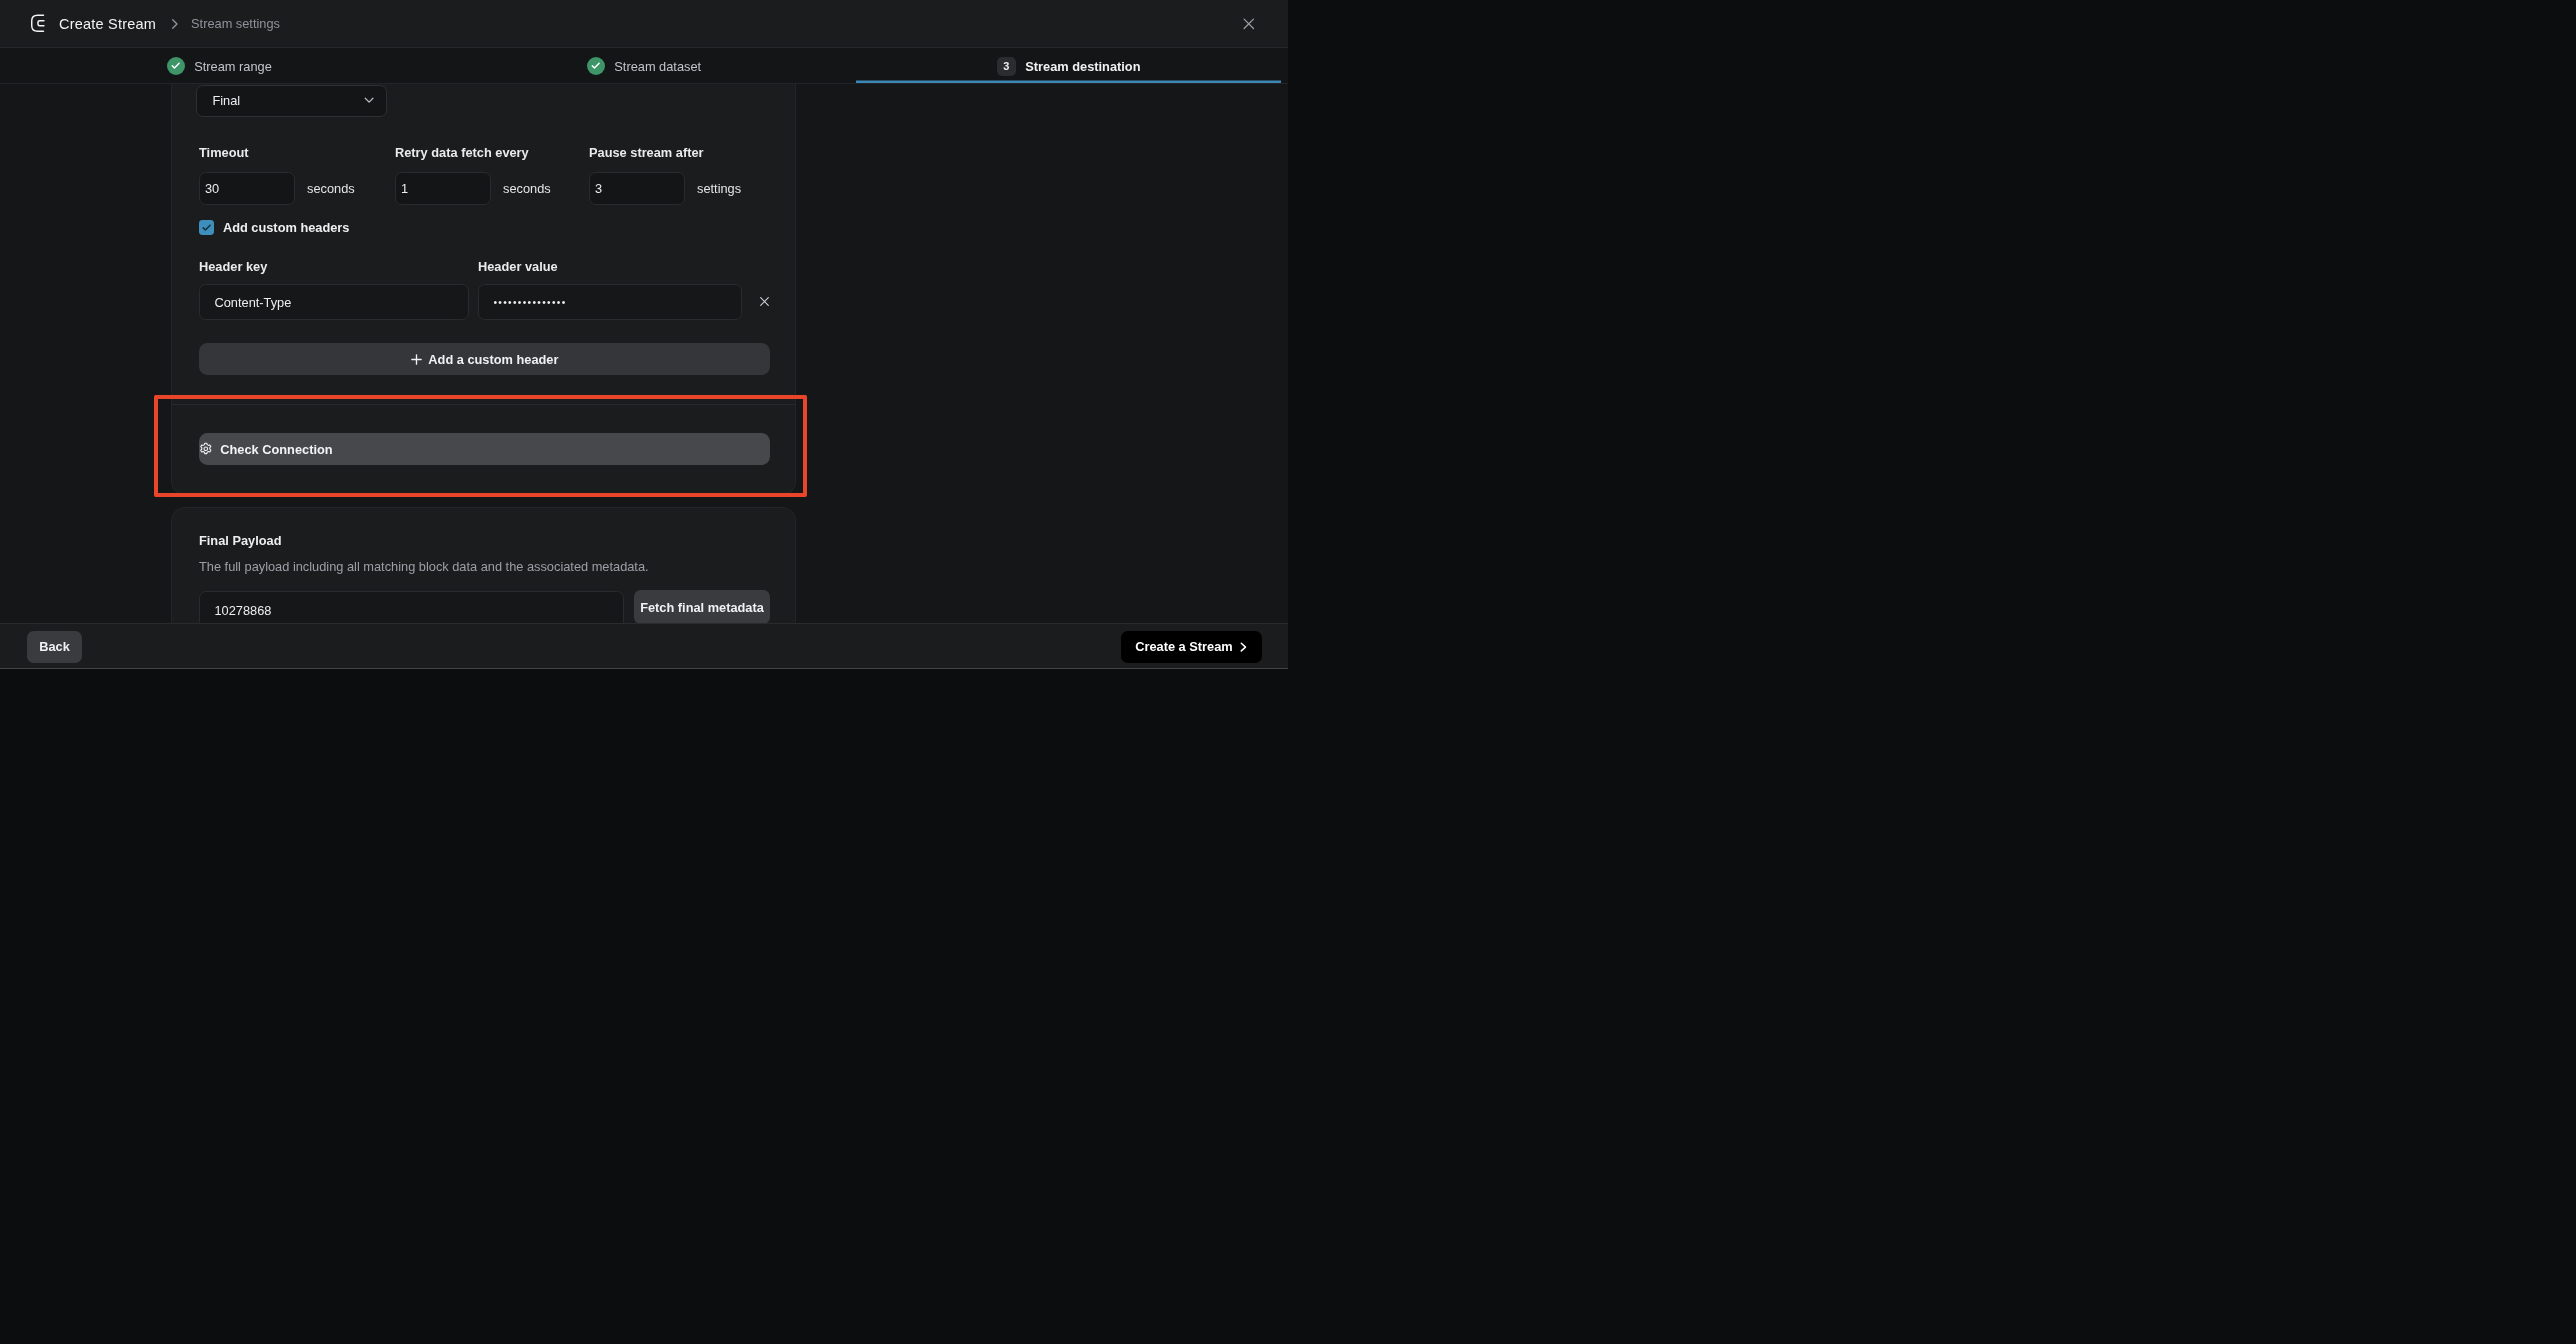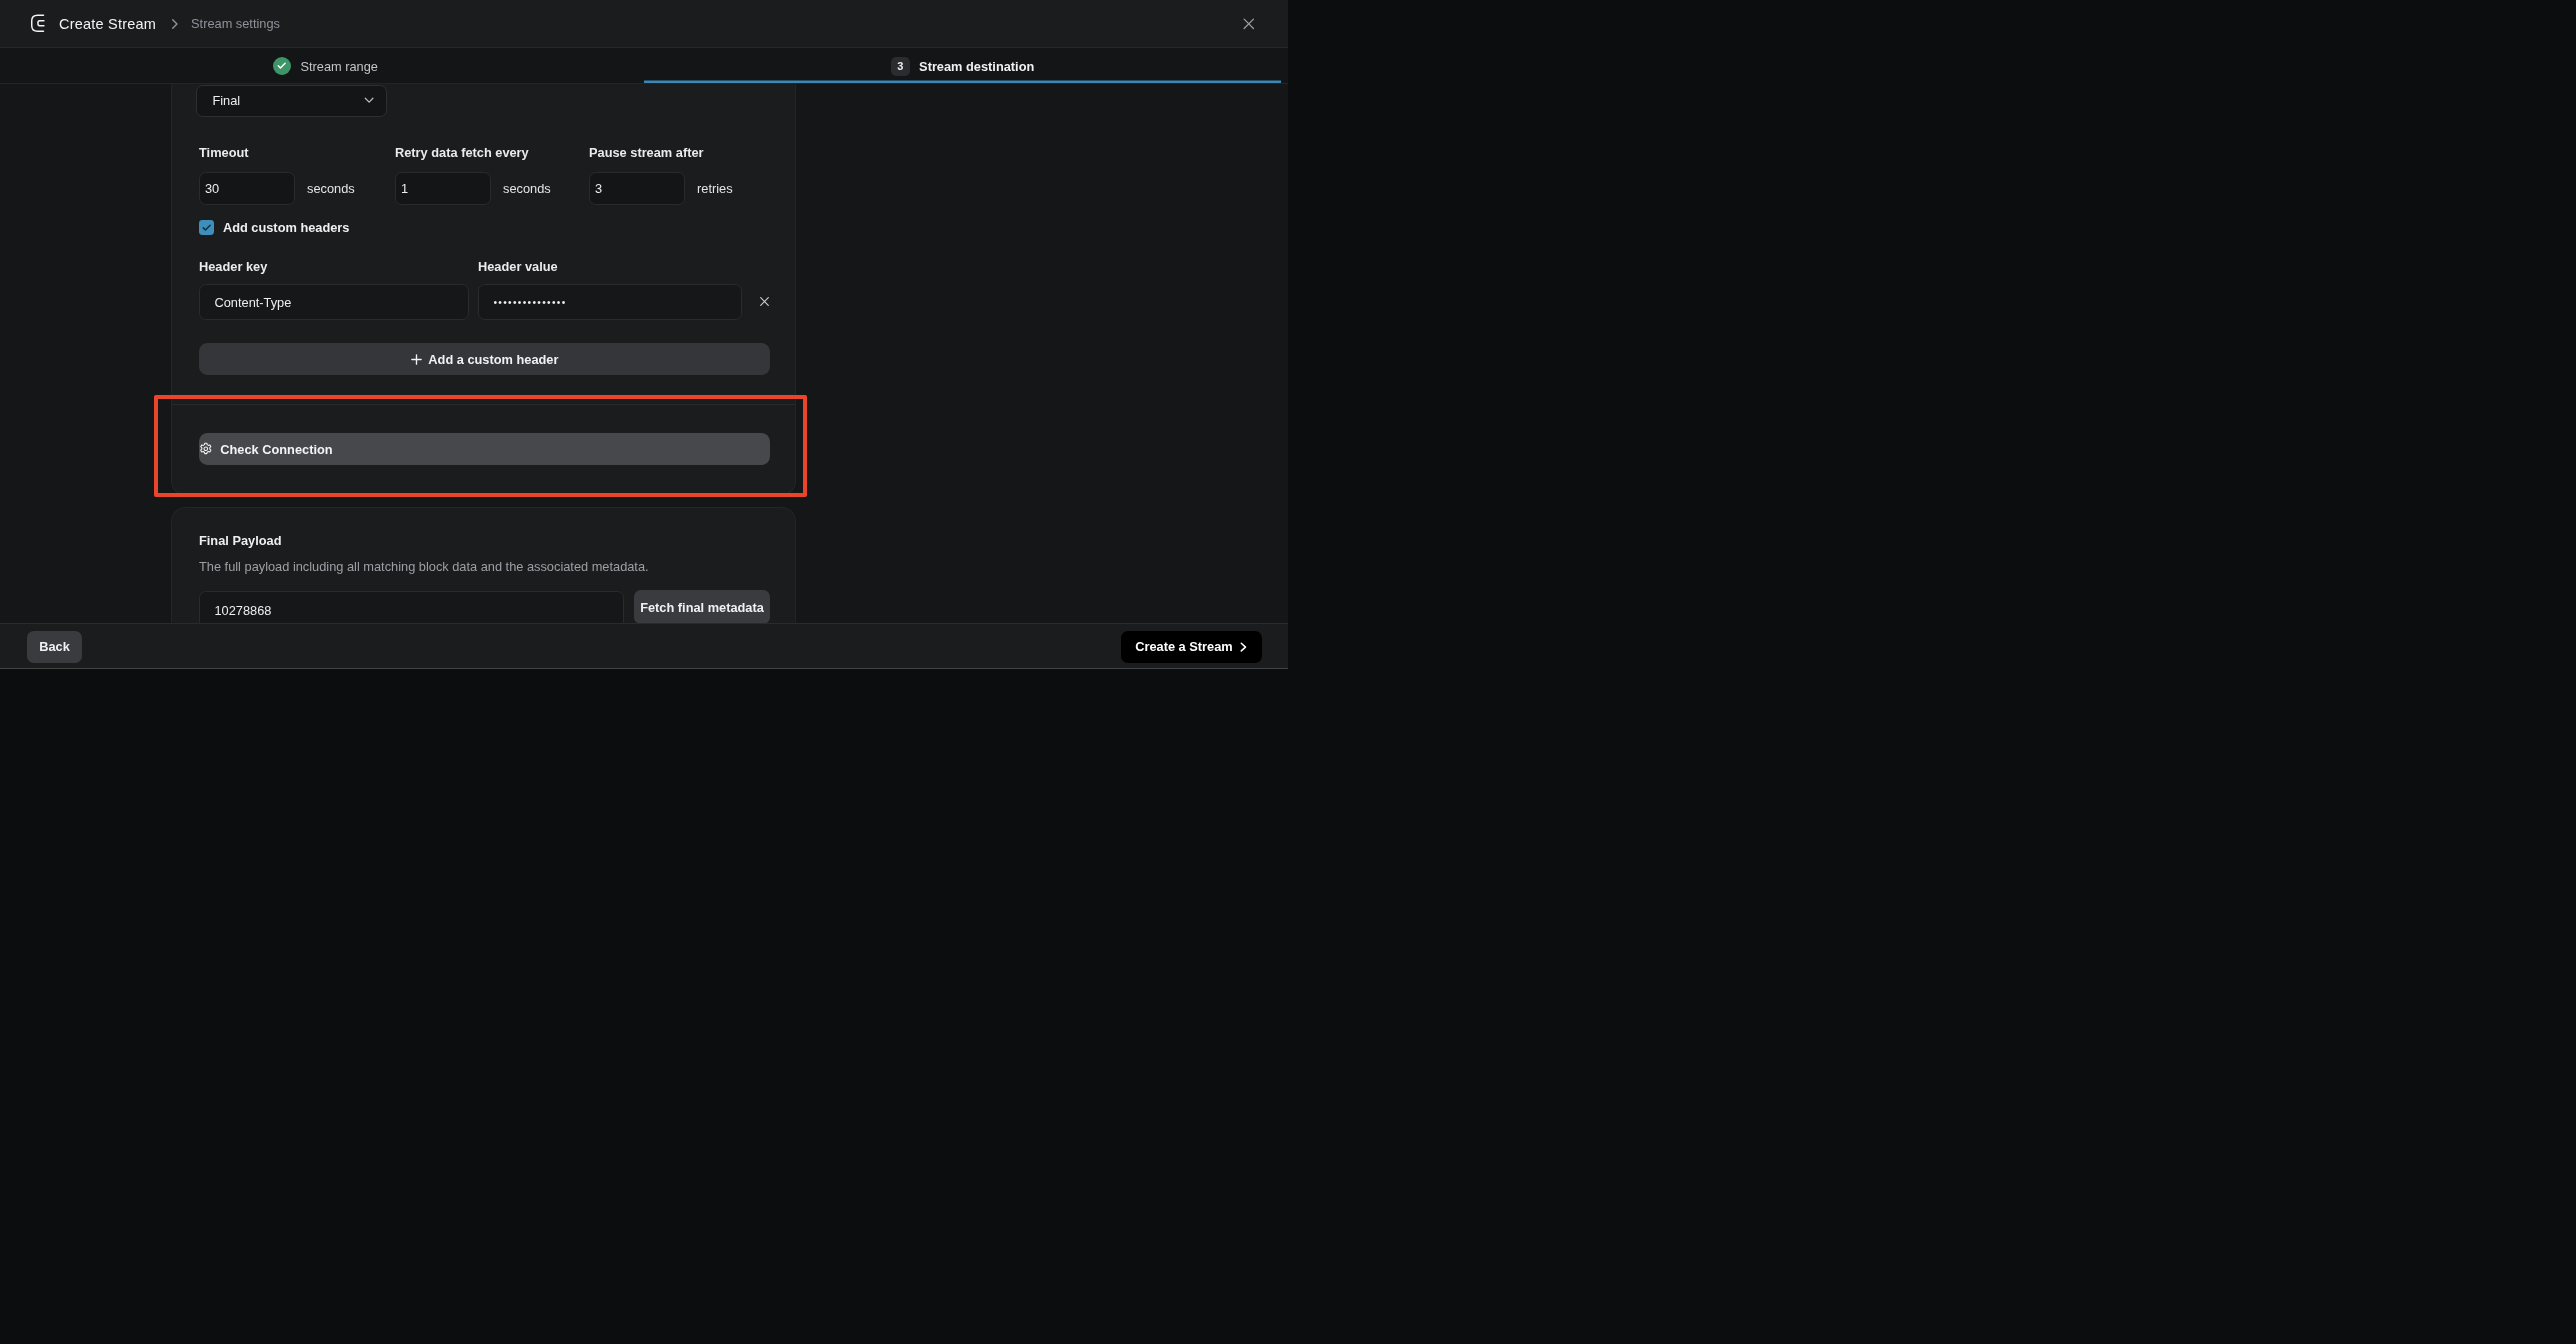--- a/index.html
+++ b/index.html
@@ -134,20 +134,28 @@
 
   <div class="stepbar">
     <div class="step">
       <span class="step-check">
         <svg width="9.4" height="7.7" viewBox="0 0 11 9" fill="none">
           <path d="M1.5 4.5 L4 7 L9.5 1.5" stroke="#ffffff" stroke-width="1.7" stroke-linecap="round" stroke-linejoin="round"></path>
         </svg>
       </span>
       <span class="step-label">Stream range</span>
     </div>
+    <div class="step">
+      <span class="step-check">
+        <svg width="9.4" height="7.7" viewBox="0 0 11 9" fill="none">
+          <path d="M1.5 4.5 L4 7 L9.5 1.5" stroke="#ffffff" stroke-width="1.7" stroke-linecap="round" stroke-linejoin="round"></path>
+        </svg>
+      </span>
+      <span class="step-label">Stream dataset</span>
+    </div>
     <div class="step active">
       <span class="step-num">3</span>
       <span class="step-label">Stream destination</span>
     </div>
   </div>
 
   <div class="panel">
 
     <div class="select-box">
       <span class="select-value">Final</span>
@@ -169,21 +177,21 @@
       <div class="input-row">
         <input class="num-input" readonly="" value="1" style="">
         <span class="unit">seconds</span>
       </div>
     </div>
 
     <div class="col col-2">
       <div class="field-label">Pause stream after</div>
       <div class="input-row">
         <input class="num-input" readonly="" value="3" style="">
-        <span class="unit">retries</span>
+        <span class="unit">settings</span>
       </div>
     </div>
 
     <div class="chk-row">
       <span class="checkbox">
         <svg width="9.4" height="7.7" viewBox="0 0 11 9" fill="none">
           <path d="M1.5 4.5 L4 7 L9.5 1.5" stroke="#15333f" stroke-width="1.9" stroke-linecap="round" stroke-linejoin="round"></path>
         </svg>
       </span>
       <span class="chk-label">Add custom headers</span>

